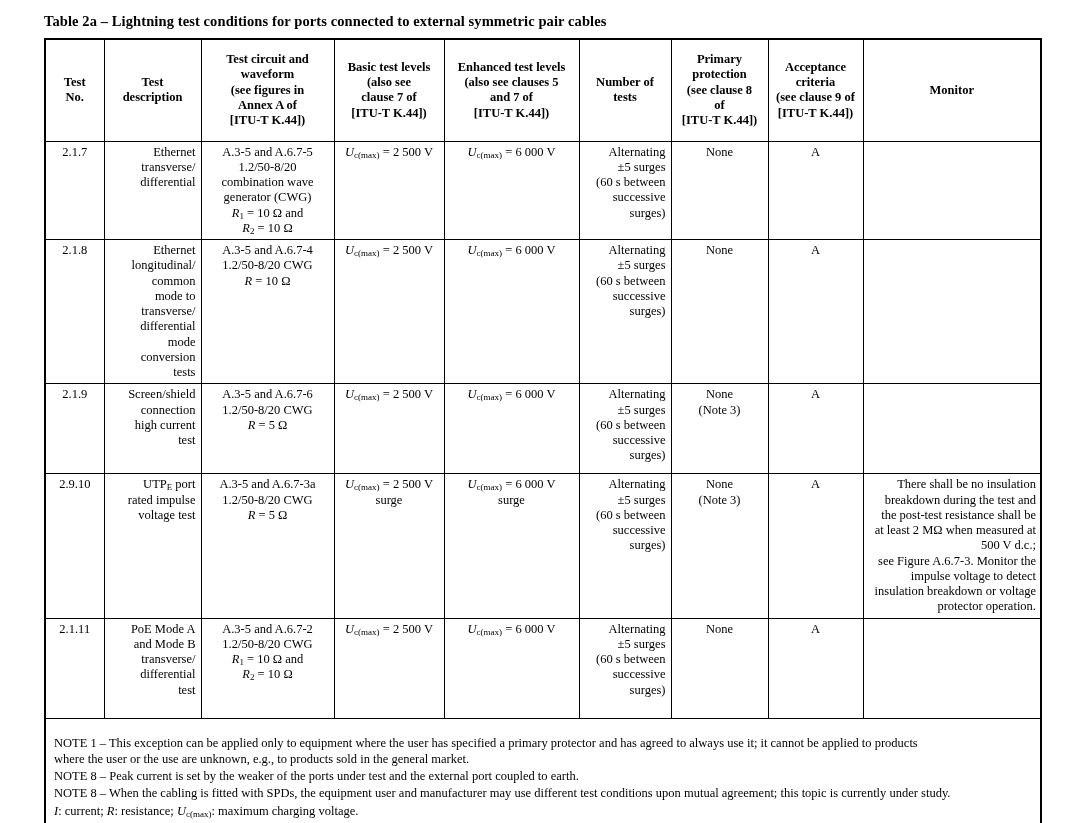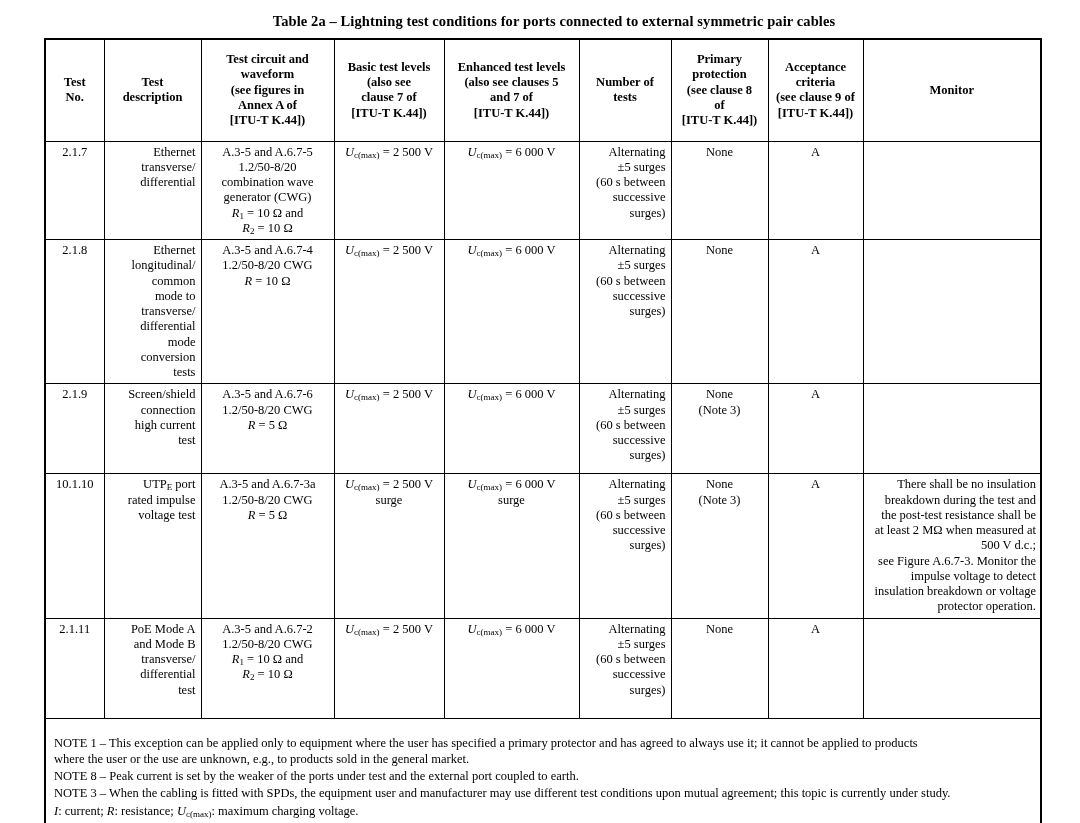--- a/index.html
+++ b/index.html
@@ -12,23 +12,22 @@
   .page {
     position: relative;
     width: 1080px;
     height: 823px;
     background: #ffffff;
     overflow: hidden;
   }
   .table-title {
     position: absolute;
     top: 13px;
-    left: 56px;
+    left: 44px;
     width: 996px;
-    text-align: center;
     font-weight: bold;
     font-size: 14.5px;
     letter-spacing: 0.1px;
   }
   table.k-table {
     position: absolute;
     top: 38px;
     left: 44px;
     width: 996px;
     border-collapse: collapse;
@@ -128,21 +127,21 @@
           <td class="l">Screen/shield<br>connection<br>high current<br>test</td>
           <td class="c">A.3-5 and A.6.7-6<br>1.2/50-8/20 CWG<br><i>R</i> = 5 Ω</td>
           <td class="c"><i>U</i><sub>c(max)</sub> = 2 500 V</td>
           <td class="c"><i>U</i><sub>c(max)</sub> = 6 000 V</td>
           <td class="l">Alternating<br>±5 surges<br>(60 s between<br>successive<br>surges)</td>
           <td class="c">None<br>(Note 3)</td>
           <td class="c">A</td>
           <td class="l comments"></td>
         </tr>
         <tr style="height: 142px;">
-          <td class="c">10.1.10</td>
+          <td class="c">2.9.10</td>
           <td class="l">UTP<sub>E</sub> port<br>rated impulse<br>voltage test</td>
           <td class="c">A.3-5 and A.6.7-3a<br>1.2/50-8/20 CWG<br><i>R</i> = 5 Ω</td>
           <td class="c"><i>U</i><sub>c(max)</sub> = 2 500 V<br>surge</td>
           <td class="c"><i>U</i><sub>c(max)</sub> = 6 000 V<br>surge</td>
           <td class="l">Alternating<br>±5 surges<br>(60 s between<br>successive<br>surges)</td>
           <td class="c">None<br>(Note 3)</td>
           <td class="c">A</td>
           <td class="l comments">There shall be no insulation breakdown during the test and the post-test resistance shall be at least 2 MΩ when measured at 500 V d.c.;<br>see Figure A.6.7-3. Monitor the impulse voltage to detect insulation breakdown or voltage protector operation.</td>
         </tr>
         <tr style="height: 100px;">
@@ -156,20 +155,20 @@
           <td class="c">A</td>
           <td class="l comments"></td>
         </tr>
       </tbody>
     <tfoot>
       <tr style="height:93px">
         <td colspan="9" class="notes-cell">
           <div id="notes-list">
               <div class="note-line">NOTE 1 – This exception can be applied only to equipment where the user has specified a primary protector and has agreed to always use it; it cannot be applied to products<br>where the user or the use are unknown, e.g., to products sold in the general market.</div>
               <div class="note-line">NOTE 8 – Peak current is set by the weaker of the ports under test and the external port coupled to earth.</div>
-              <div class="note-line">NOTE 3 – When the cabling is fitted with SPDs, the equipment user and manufacturer may use different test conditions upon mutual agreement; this topic is currently under study.</div>
+              <div class="note-line">NOTE 8 – When the cabling is fitted with SPDs, the equipment user and manufacturer may use different test conditions upon mutual agreement; this topic is currently under study.</div>
               <div class="note-line"><i>I</i>: current; <i>R</i>: resistance; <i>U</i><sub>c(max)</sub>: maximum charging voltage.</div>
             </div>
         </td>
       </tr>
     </tfoot>
   </table>
 </div>
 
 </body></html>

